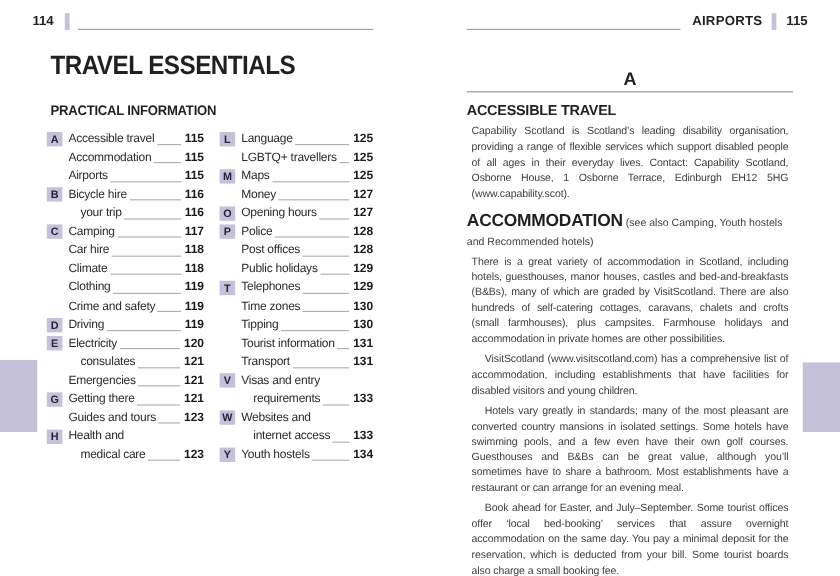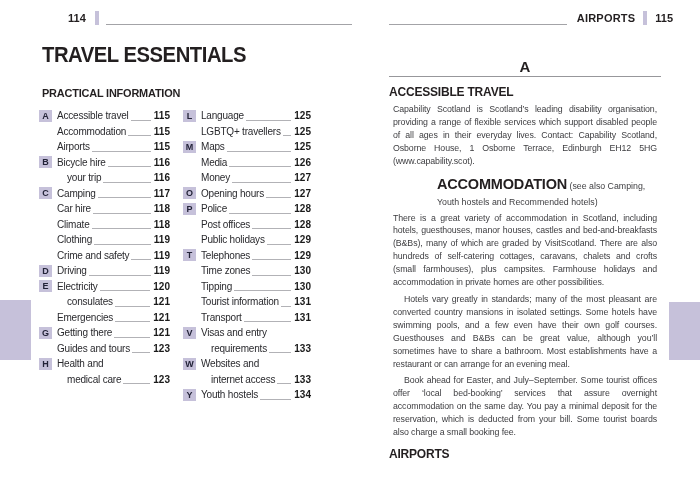--- a/index.html
+++ b/index.html
@@ -5,21 +5,21 @@
   html,body{margin:0;padding:0;}
   body{
     width:700px;height:480px;position:relative;overflow:hidden;
     background:#ffffff;
     font-family:"Liberation Sans", sans-serif;
     color:#231f20;
     -webkit-font-smoothing:antialiased;
   }
   
   .hdr{position:absolute;top:11px;display:flex;align-items:flex-end;}
-  .hdr-left{left:27px;width:284px;margin-left:41px;}
+  .hdr-left{left:27px;width:284px;}
   .hdr-right{left:389px;width:284px;}
   .hdr .pgnum{font-size:11px;font-weight:700;letter-spacing:0;line-height:14px;}
   .hdr .tick{width:4px;height:14px;background:var(--accent);flex:0 0 auto;}
   .hdr-left .tick{margin-left:9px;}
   .hdr-right .tick{margin:0 8px;}
   .hdr .rule{flex:1;height:13px;border-bottom:1px solid #a3a3a7;}
   .hdr-left .rule{margin-left:7px;}
   .hdr-right .rule{margin-right:10px;}
   .hdr .sect{font-size:11px;font-weight:700;line-height:14px;letter-spacing:.2px;}
   
@@ -54,21 +54,21 @@
   
   .rightcol{position:absolute;left:389px;top:58px;width:272px;}
   .divider{
     text-align:center;font-size:15px;font-weight:700;
     border-bottom:1px solid #97979b;padding-bottom:1px;margin-bottom:8px;
   }
   .section h3{
     margin:8px 0 2px 0;font-size:12px;font-weight:700;letter-spacing:-.2px;
   }
   .section.first h3{margin-top:0;}
-  .section h3.big{font-size:14.5px;margin-left:48px;}
+  .section h3.big{font-size:14.5px;}
   .section h3 .note{font-size:8.8px;font-weight:400;letter-spacing:0;color:#3d3d40;}
   .section p{
     margin:4px;font-size:8.8px;line-height:12.9px;letter-spacing:-.1px;
     text-align:justify;color:#3d3d40;
   }
   .section p.indent{text-indent:11px;}
   
   .tab{position:absolute;background:var(--accent);}
   .tab-left{left:0;top:300px;width:31px;height:60px;}
   .tab-right{left:669px;top:302px;width:31px;height:58px;}
@@ -214,26 +214,20 @@
         <span class="num">125</span>
       </div>
       <div class="index-row">
         <span class="badge">M</span>
         <span class="lbl">Maps</span>
         <span class="leader"></span>
         <span class="num">125</span>
       </div>
       <div class="index-row">
         <span class="badge empty">A</span>
-        <span class="lbl">Media</span>
-        <span class="leader"></span>
-        <span class="num">126</span>
-      </div>
-      <div class="index-row">
-        <span class="badge empty">A</span>
         <span class="lbl">Money</span>
         <span class="leader"></span>
         <span class="num">127</span>
       </div>
       <div class="index-row">
         <span class="badge">O</span>
         <span class="lbl">Opening hours</span>
         <span class="leader"></span>
         <span class="num">127</span>
       </div>
@@ -317,20 +311,21 @@
 <div class="rightcol">
   <div class="divider">A</div>
   <div id="sections">
       <div class="section first">
         <h3>ACCESSIBLE TRAVEL</h3>
         <p>Capability Scotland is Scotland’s leading disability organisation, providing a range of flexible services which support disabled people of all ages in their everyday lives. Contact: Capability Scotland, Osborne House, 1 Osborne Terrace, Edinburgh EH12 5HG (www.capability.scot).</p>
       </div>
       <div class="section">
         <h3 class="big">ACCOMMODATION<span class="note"> (see also Camping, Youth hostels and Recommended hotels)</span></h3>
         <p>There is a great variety of accommodation in Scotland, including hotels, guesthouses, manor houses, castles and bed-and-breakfasts (B&amp;Bs), many of which are graded by VisitScotland. There are also hundreds of self-catering cottages, caravans, chalets and crofts (small farmhouses), plus campsites. Farmhouse holidays and accommodation in private homes are other possibilities.</p>
+        <p class="indent">VisitScotland (www.visitscotland.com) has a comprehensive list of accommodation, including establishments that have facilities for disabled visitors and young children.</p>
         <p class="indent">Hotels vary greatly in standards; many of the most pleasant are converted country mansions in isolated settings. Some hotels have swimming pools, and a few even have their own golf courses. Guesthouses and B&amp;Bs can be great value, although you’ll sometimes have to share a bathroom. Most establishments have a restaurant or can arrange for an evening meal.</p>
         <p class="indent">Book ahead for Easter, and July–September. Some tourist offices offer ‘local bed-booking’ services that assure overnight accommodation on the same day. You pay a minimal deposit for the reservation, which is deducted from your bill. Some tourist boards also charge a small booking fee.</p>
       </div>
       <div class="section">
         <h3>AIRPORTS</h3>
       </div>
     </div>
 </div>
 
 <div class="tab tab-left"></div>

